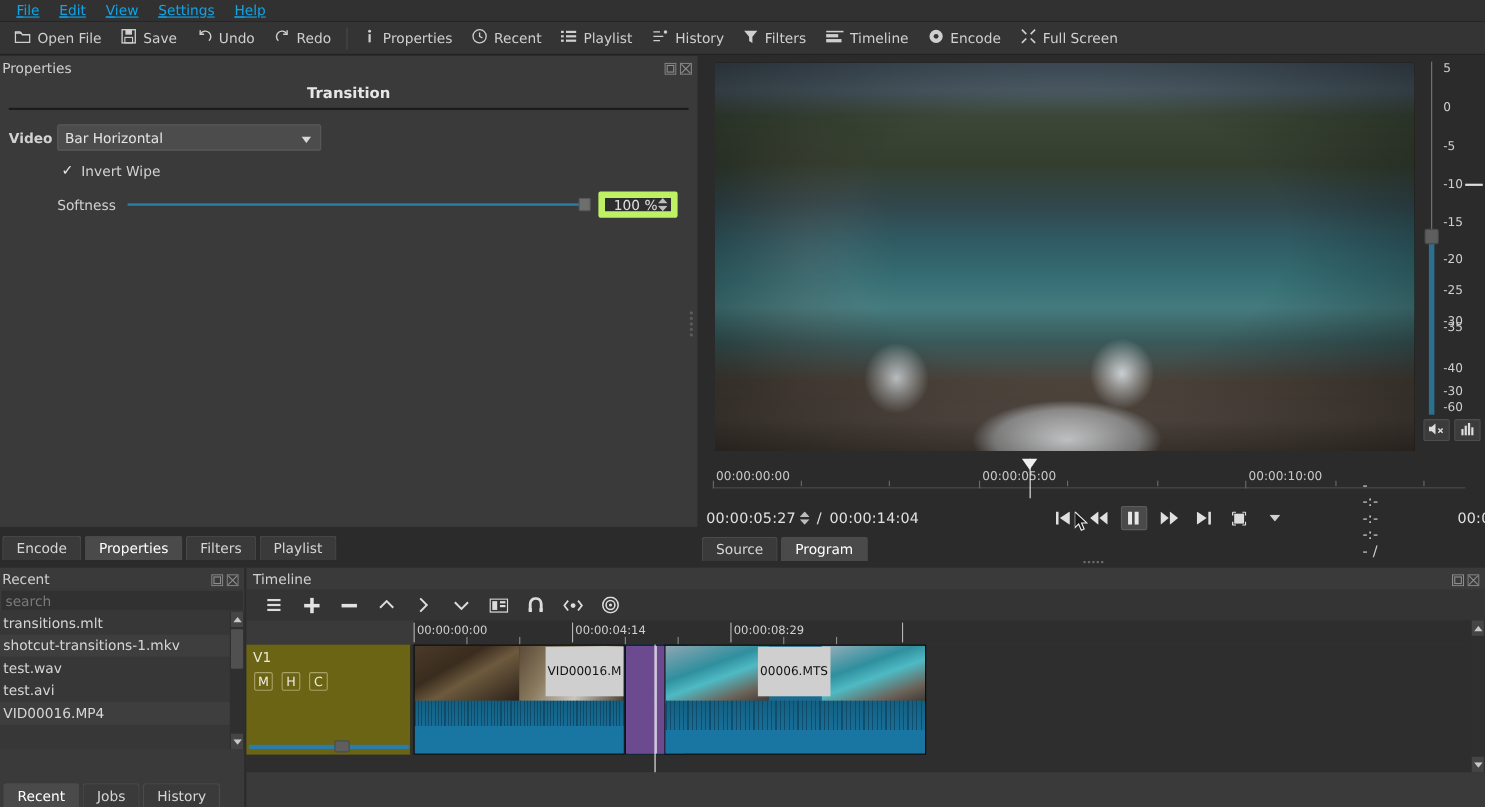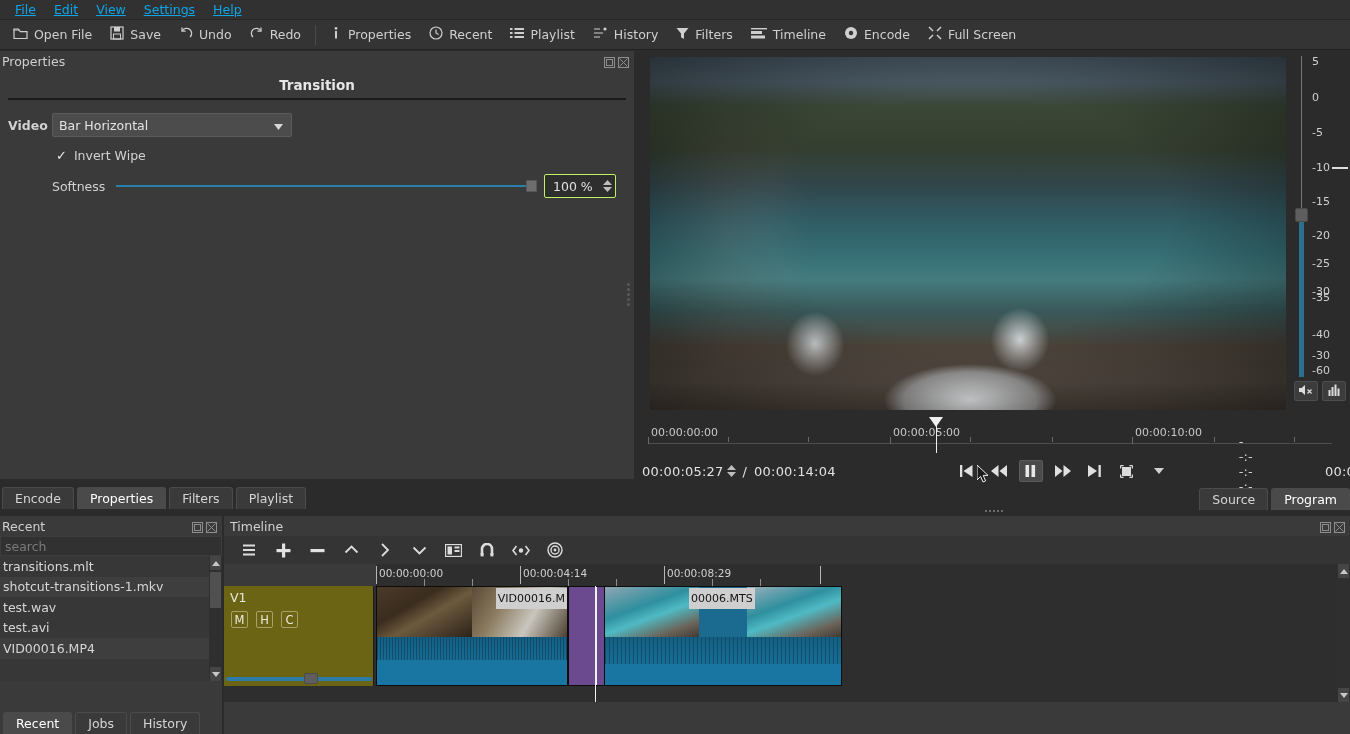--- a/index.html
+++ b/index.html
@@ -71,21 +71,21 @@
   .sliderrow { display: flex; align-items: center; height: 30px; padding-left: 44px; margin-bottom: 2px; }
   .sl-label { width: 64px; color: #d2d2d2; }
   .track { position: relative; height: 20px; display: flex; align-items: center; }
   .track .bar { height: 2px; background: #4a4a4a; width: 100%; }
   .track .fill { position: absolute; left: 0; height: 2px; background: #2a7fa8; }
   .track .knob {
     position: absolute; width: 11px; height: 12px; background: #6e6e6e;
     border: 1px solid #585858; border-radius: 1px; top: 4px;
   }
   .spin {
-    width: 72px; height: 24px; background: #2e2e2e; border: 1px solid #bef264;
+    width: 72px; height: 24px; background: #2e2e2e; border: 6px solid #bef264;
     border-radius: 2px; display: flex; align-items: center; justify-content: space-between;
     padding: 0 3px 0 8px; margin-left: 10px; color: #e0e0e0; font-size: 12.5px;
   }
   .spinarrows { display: flex; flex-direction: column; gap: 2px; }
   .radio {
     width: 11px; height: 11px; border-radius: 50%; background: #4a4a4a;
     border: 1px solid #585858; position: relative;
   }
   .radio.on::after {
     content: ""; position: absolute; left: 2.5px; top: 2.5px;
@@ -151,21 +151,21 @@
   
   .tabstrip { display: flex; align-items: flex-end; gap: 3px; height: 26px; }
   .tab {
     height: 22px; padding: 0 12px; background: #3a3a3a; border: 1px solid #4b4b4b;
     border-bottom: none; border-radius: 3px 3px 0 0;
     display: flex; align-items: center; font-size: 12.5px; color: #d5d5d5;
   }
   .tab.sel { background: #4a4a4a; color: #fff; }
 
   .lowtabs { position: absolute; left: 0; top: 483px; width: 634px; height: 26px; }
-  .srcprog { position: absolute; left: 638px; top: 484px; width: 712px; height: 28px; display: flex; justify-content: flex-end; }
+  .srcprog { position: absolute; left: 638px; top: 484px; width: 712px; height: 28px; display: flex; justify-content: flex-start; }
   .srcprog .handle { position: absolute; left: 50%; transform: translateX(-50%); bottom: 0; display: flex; gap: 2px; }
   .srcprog .handle i { width: 2px; height: 2px; background: #6a6a6a; }
 
   
   .recent { position: absolute; left: 0; top: 516px; width: 222px; height: 218px; background: #3a3a3a; }
   .searchbox {
     height: 20px; background: #313131; border: 1px solid #3d3d3d;
     display: flex; align-items: center; padding-left: 4px; color: #7a7a7a; font-size: 12.5px;
   }
   .filelist { position: relative; background: #373737; height: 125px; overflow: hidden; }
@@ -197,21 +197,21 @@
     font-size: 11.5px; color: #efeade;
   }
   .hscroll { position: absolute; left: 2px; bottom: 2px; width: 146px; height: 11px; }
   .hscroll .hbar { position: absolute; left: 0; top: 4px; width: 146px; height: 4px; background: #2b7ca6; border-radius: 2px; }
   .hscroll .hknob { position: absolute; left: 78px; top: 0; width: 14px; height: 11px; background: #5e5e5e; border: 1px solid #4b4b4b; border-radius: 2px; }
   .clip { position: absolute; top: 0; height: 100px; border: 1px solid #0c0c0c; overflow: hidden; }
   .clip .thumbs { position: absolute; left: 0; top: 0; height: 52px; width: 100%; display: flex; }
   .clip .wave { position: absolute; left: 0; bottom: 0; height: 48px; width: 100%; background: #1976a3; }
   .cliplabel {
     position: absolute; top: 1px; font-size: 11px; color: #111; background: #cfcfcf;
-    padding: 4px 2px; white-space: nowrap; z-index: 3;
+    padding: 16px 2px; white-space: nowrap; z-index: 3;
   }
   .tl-play { position: absolute; top: 0; width: 1px; background: #f0f0f0; z-index: 5; }
   .tl-vscroll { position: absolute; right: 0; top: 50px; width: 13px; height: 138px; background: #2f2f2f; }
   .tl-vscroll .ar { position: absolute; left: 1px; width: 11px; height: 14px; background: #454545; display: flex; align-items: center; justify-content: center; }
 </style>
 </head>
 <body>
 
 <div class="app">
 

